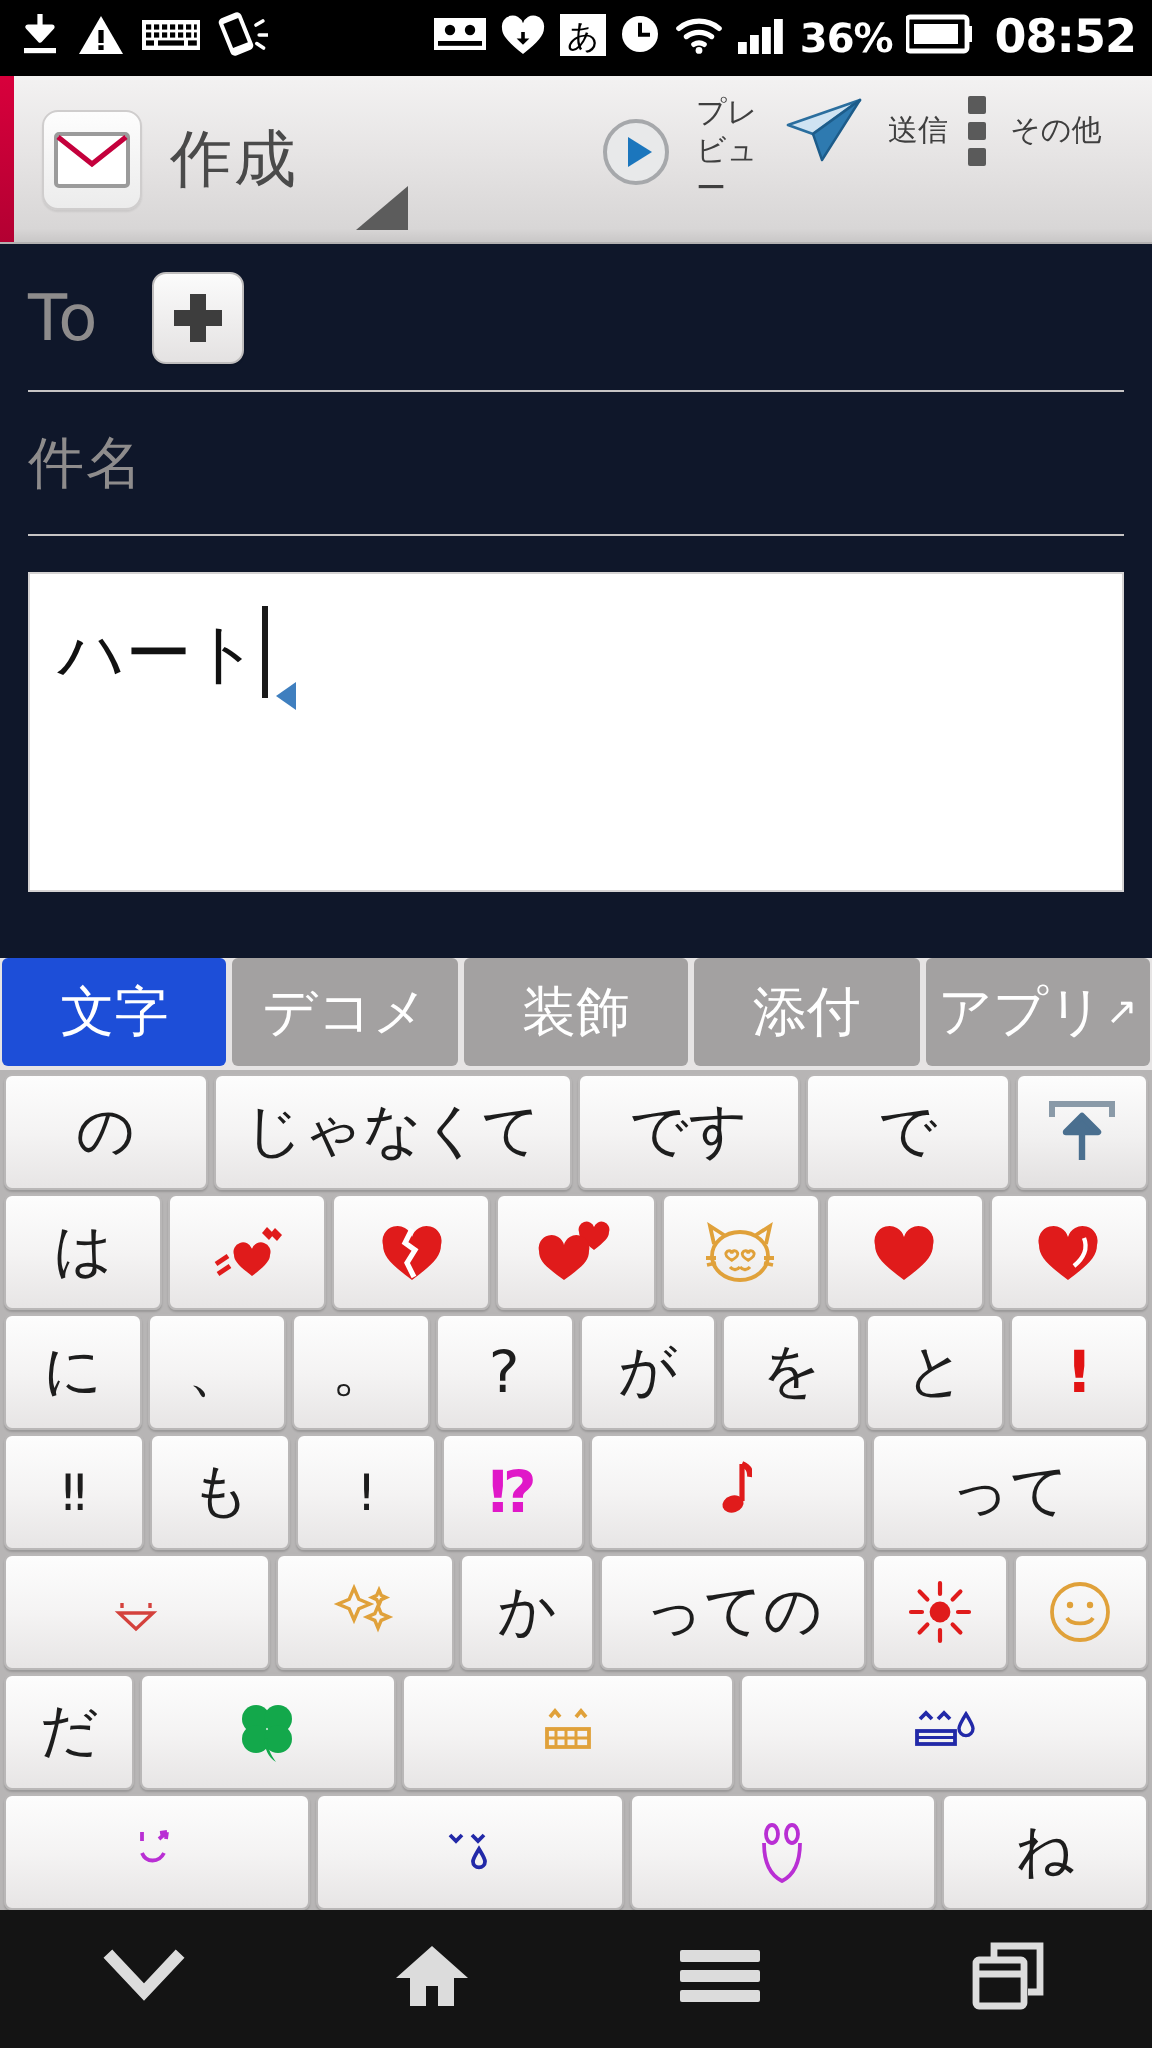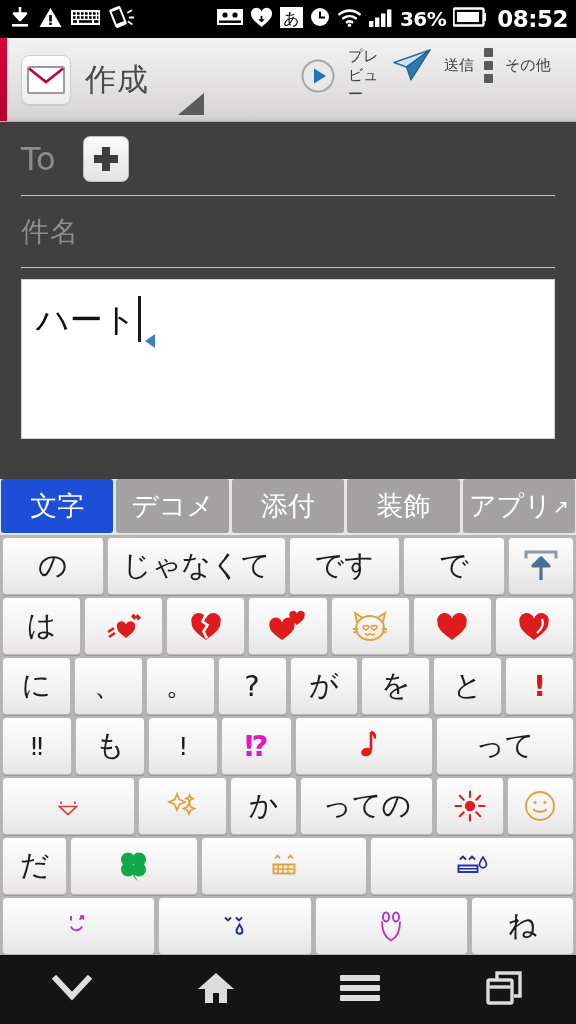--- a/index.html
+++ b/index.html
@@ -51,21 +51,21 @@
   .act {
     width:92px; display:flex; flex-direction:row; align-items:center; gap:12px;
     cursor:pointer;
   }
   .act-label { font-size:15px; color:#3f3f3f; letter-spacing:0px; }
   .act-icon { height:36px; display:flex; align-items:center; justify-content:center; }
   .dots { display:flex; flex-direction:column; gap:4px; align-items:center; }
   .dots i { display:block; width:9px; height:9px; background:#5a5a5a; border-radius:1px; }
 
   
-  .compose { flex:1 1 auto; background:#404040; position:relative; padding:0 21px; }
+  .compose { flex:1 1 auto; background:#0f172a; position:relative; padding:0 14px; }
   .field-to {
     height:74px; display:flex; align-items:center;
     border-bottom:1px solid #c6c4c4; position:relative;
   }
   .to-label { font-size:32px; color:#8e8c8c; letter-spacing:1px; }
   .plus-btn {
     width:46px; height:46px; margin-left:26px; border-radius:7px;
     background:linear-gradient(180deg,#fbfbfb,#e4e2e2);
     border:1px solid #bfbdbd; display:flex; align-items:center; justify-content:center;
     box-shadow:0 1px 1px rgba(0,0,0,.10); cursor:pointer;
@@ -75,21 +75,21 @@
     content:""; position:absolute; background:#3d3d3d;
   }
   .plus-btn span::before { left:8px; top:0; width:8px; height:24px; }
   .plus-btn span::after { top:8px; left:0; height:8px; width:24px; }
   .field-subject {
     height:72px; display:flex; align-items:center;
     border-bottom:1px solid #c6c4c4;
   }
   .subject-ph { font-size:28px; color:#8e8c8c; letter-spacing:1px; }
   .bodybox {
-    margin-top:11px; height:160px; background:#fff;
+    margin-top:18px; height:160px; background:#fff;
     border:1px solid #d5d3d3; position:relative; padding:16px 14px;
   }
   .bodytext {
     font-size:33px; color:#111; letter-spacing:0px; display:inline-block;
     position:relative;
   }
   .caret {
     display:inline-block; width:3px; height:46px; background:#1a1a1a;
     vertical-align:-11px; margin-left:1px;
   }
@@ -307,24 +307,24 @@
   </div>
 
   <div class="ime-tabs">
     <div class="ime-tab active">
         <span>文字</span>
       </div>
     <div class="ime-tab">
         <span>デコメ</span>
       </div>
     <div class="ime-tab">
+        <span>装飾</span>
+      </div>
+    <div class="ime-tab">
         <span>添付</span>
-      </div>
-    <div class="ime-tab">
-        <span>装飾</span>
       </div>
     <div class="ime-tab">
         <span>アプリ</span>
         <span class="arrow">↗</span>
       </div>
   </div>
 
   <div class="keyboard">
 
     <div class="krow">

